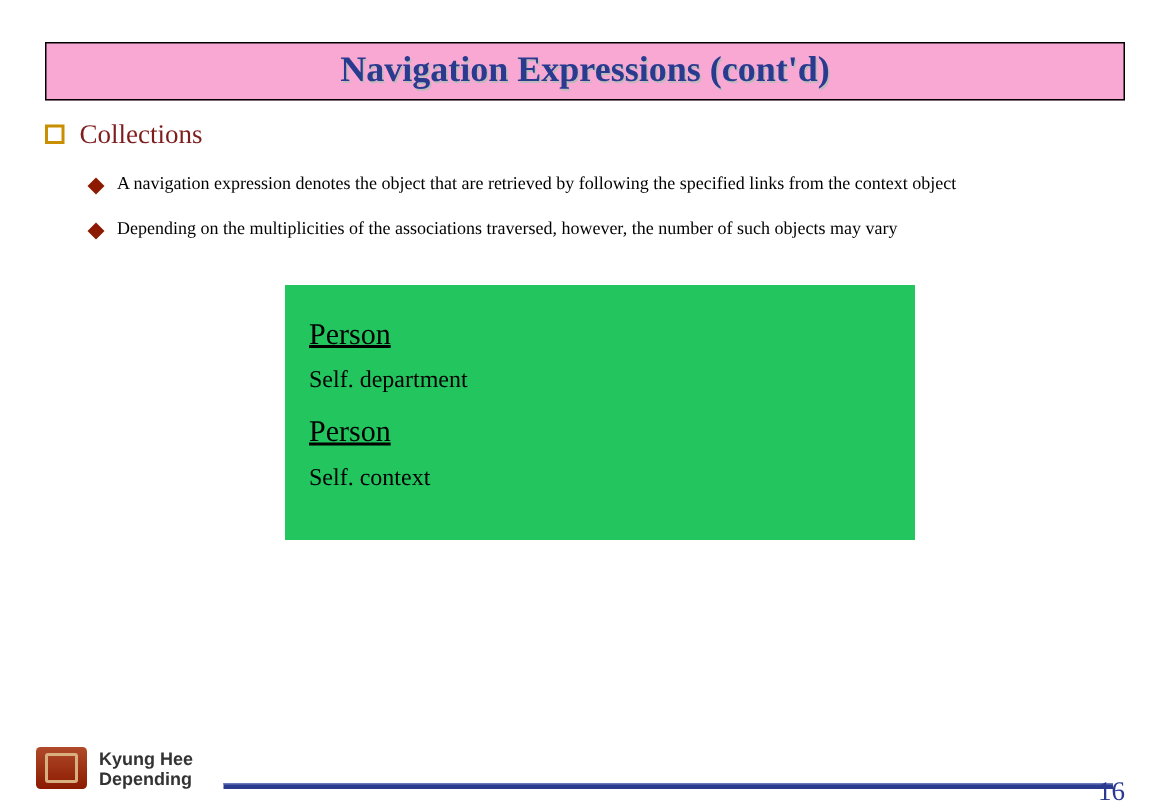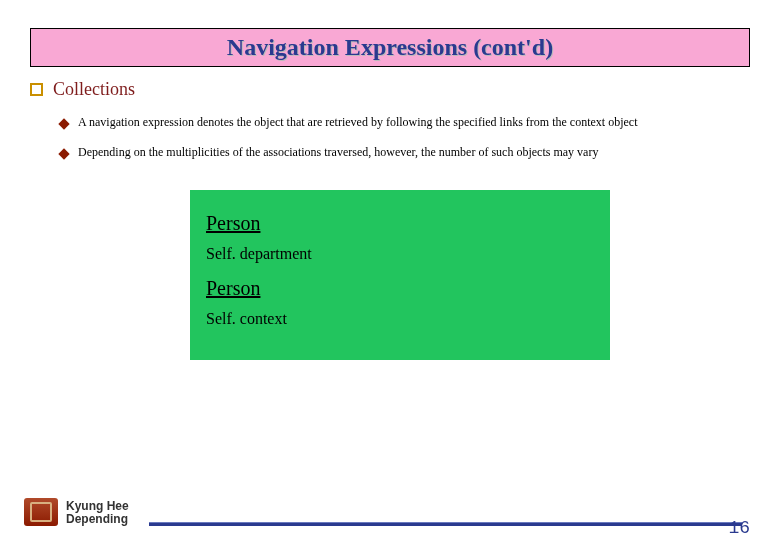--- a/index.html
+++ b/index.html
@@ -107,21 +107,21 @@
     margin-left: 20px;
     margin-right: 8px;
     border-top: 1px solid #6a7abf;
   }
   .pagenum {
     position: absolute;
     bottom: 2px;
     right: 30px;
     font-size: 18px;
     color: #2a3a8f;
-    font-family: Liberation Mono, monospace;
+    font-family: Liberation Serif, serif;
   }
 </style>
 </head>
 <body>
 
 <div class="title-bar">
   <span>Navigation Expressions (cont'd)</span>
 </div>
 
 <div class="heading">

